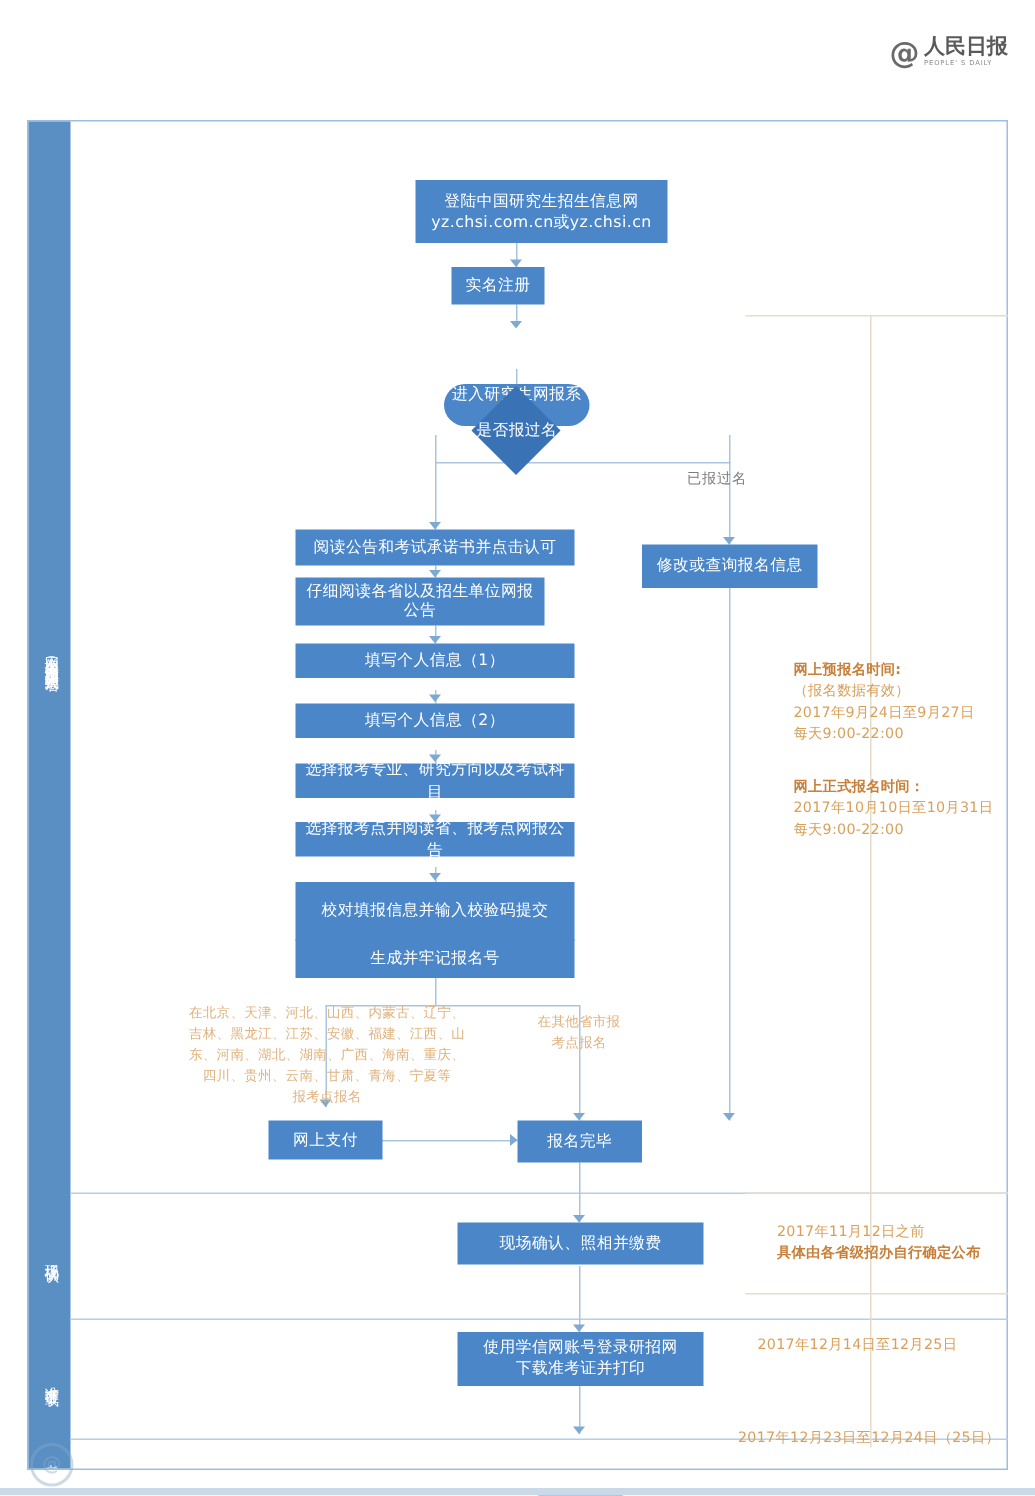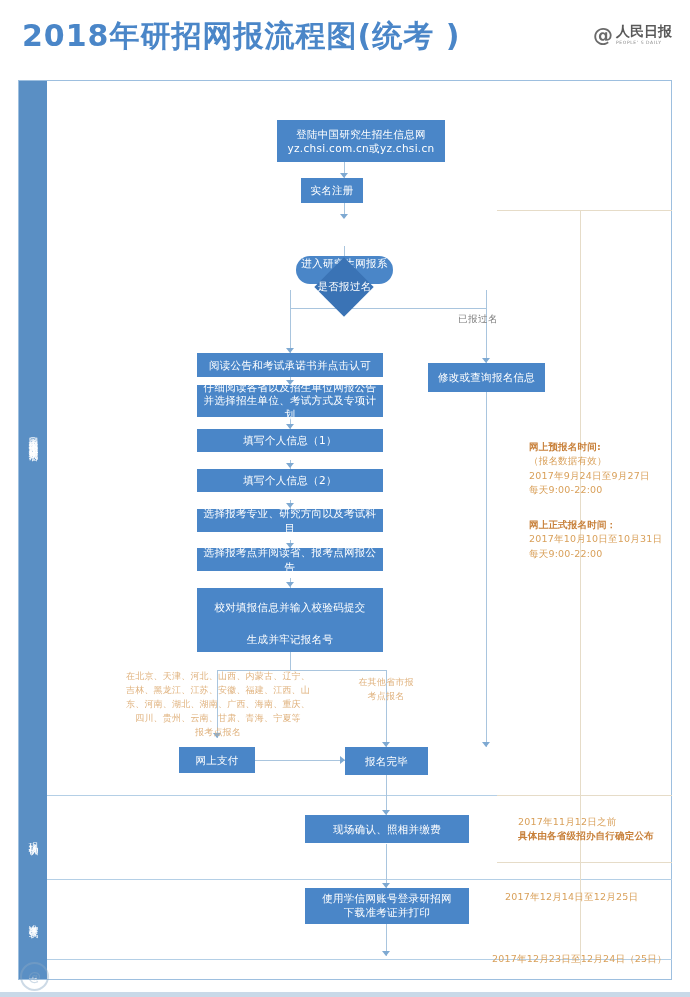--- a/index.html
+++ b/index.html
@@ -148,21 +148,20 @@
     font-size:20px;font-weight:bold;color:#8aa9c5;letter-spacing:1px;
   }
   .bottomline{
     position:absolute;left:0;bottom:0;width:690px;height:5px;background:#c9d9e8;
   }
 </style>
 </head>
 <body>
 
 <div class="header">
-  <div class="title">2018年研招网报流程图(统考 )</div>
   <div class="logo">
     <span class="logo-at">@</span>
     <span class="logo-txt">
       <span class="logo-cn">人民日报</span>
       <span class="logo-en">PEOPLE' S DAILY</span>
     </span>
   </div>
 </div>
 
 <div class="frame"></div>
@@ -260,23 +259,22 @@
   <div class="diamond-label">是否报过名</div>
 </div>
 
 <div class="branch-label" style="left:262px;top:313px;margin-top:41px;">未报过名</div>
 <div class="branch-label" style="left:458px;top:313px;">已报过名</div>
 
 <div class="node" style="left:428px;top:363px;width:117px;height:29px;">修改或查询报名信息</div>
 
 <div class="node" style="left:197px;top:353px;width:186px;height:24px;">阅读公告和考试承诺书并点击认可</div>
 
-<div class="node" style="left:197px;top:385px;width:186px;height:32px;flex-direction:column;line-height:1.25;">
+<div class="node" style="left:197px;top:385px;width:166px;height:32px;flex-direction:column;line-height:1.25;">
   <span>仔细阅读各省以及招生单位网报公告</span>
-  <span>并选择招生单位、考试方式及专项计划</span>
 </div>
 
 <div class="node" style="left:197px;top:429px;width:186px;height:23px;">填写个人信息（1）</div>
 
 <div class="node" style="left:197px;top:469px;width:186px;height:23px;">填写个人信息（2）</div>
 
 <div class="node" style="left:197px;top:509px;width:186px;height:23px;">选择报考专业、研究方向以及考试科目</div>
 
 <div class="node" style="left:197px;top:548px;width:186px;height:23px;">选择报考点并阅读省、报考点网报公告</div>
 

